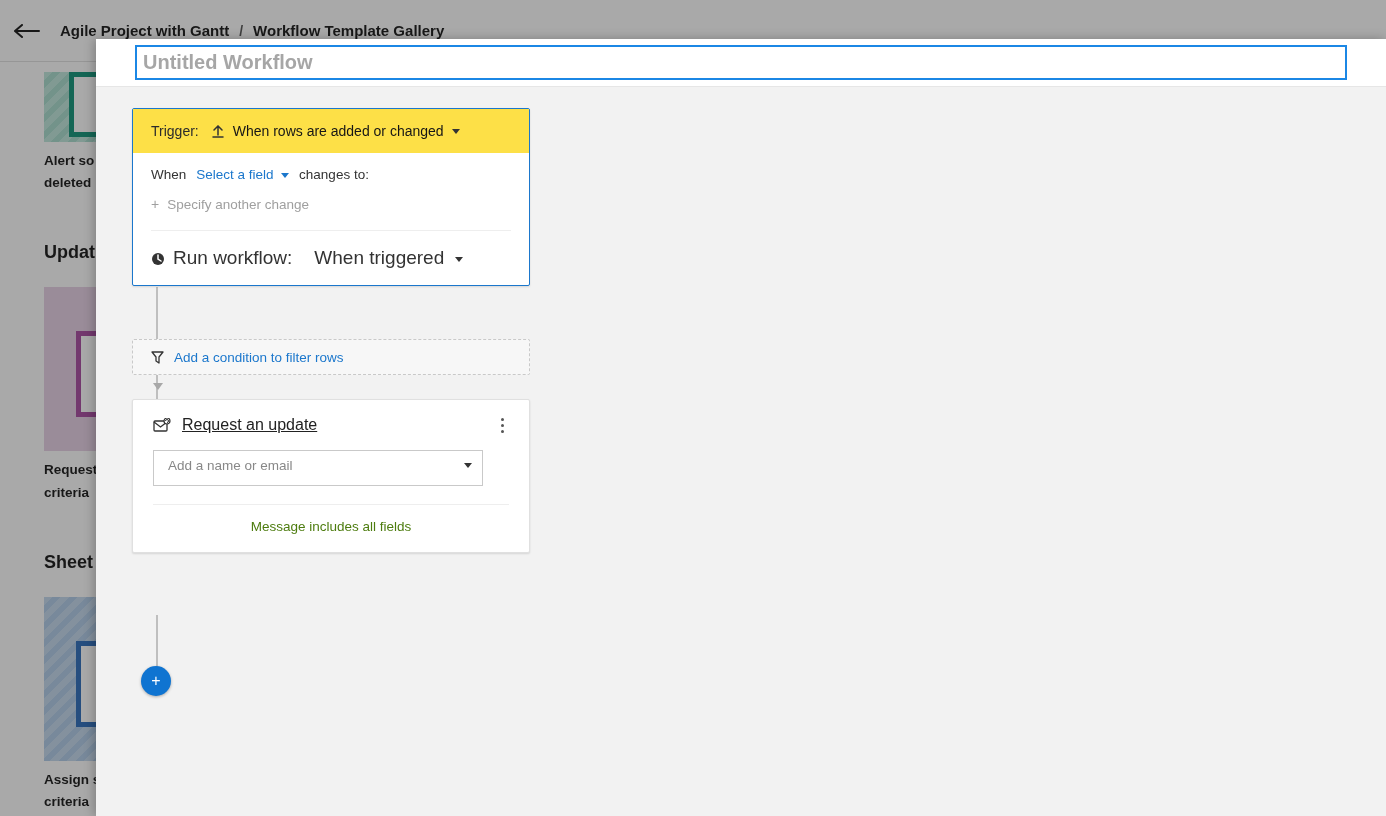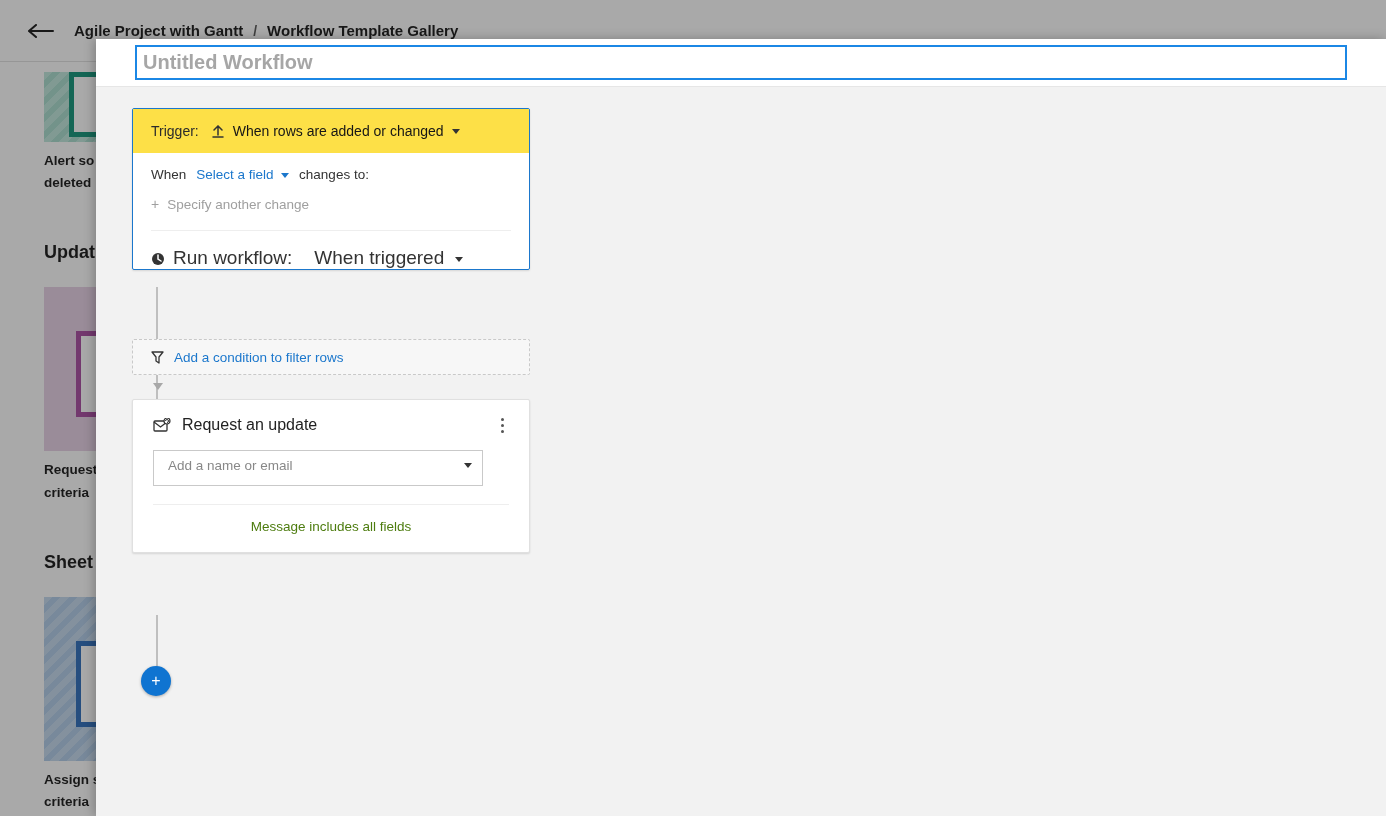--- a/index.html
+++ b/index.html
@@ -18,21 +18,21 @@
     position: absolute;
     inset: 0;
     background: #fff;
   }
 
   .bg-header {
     height: 62px;
     border-bottom: 1px solid #e0e0e0;
     display: flex;
     align-items: center;
-    padding-left: 28px;
+    padding-left: 14px;
     gap: 6px;
   }
   .bg-header .arrow-back svg { display:block; }
   .bg-header .crumb {
     font-size: 15px;
     font-weight: 600;
     color: #161616;
   }
   .bg-header .sep { color: #555; padding: 0 4px; font-weight:600;}
 
@@ -163,21 +163,21 @@
   .trigger-head .val { display:flex; align-items:center; gap:8px; color:#161616; }
   .caret-down {
     width:0; height:0;
     border-left:4px solid transparent;
     border-right:4px solid transparent;
     border-top:5px solid #333;
     display:inline-block;
     vertical-align:middle;
   }
   .trigger-body {
-    padding: 14px 18px 0;
+    padding: 14px 18px 16px;
   }
   .row {
     display: flex;
     align-items: center;
     gap: 10px;
     font-size: 13.5px;
     color: #333;
     margin-bottom: 14px;
   }
   .link-blue { color: #1b77cc; cursor:pointer; }
@@ -230,20 +230,21 @@
   .action-block {
     left:36px;
     top:312px;
     border:1px solid #e0e0e0;
     padding: 16px 20px 18px;
   }
   .action-head {
     display:flex;
     align-items:center;
     justify-content:space-between;
+    text-decoration:underline;
   }
   .action-title {
     display:flex;
     align-items:center;
     gap:11px;
     font-size:16px;
     color:#222;
   }
   .kebab { width:14px; display:flex; flex-direction:column; align-items:center; gap:3px; cursor:pointer;}
   .kebab span { width:3px; height:3px; background:#555; border-radius:50%; }

